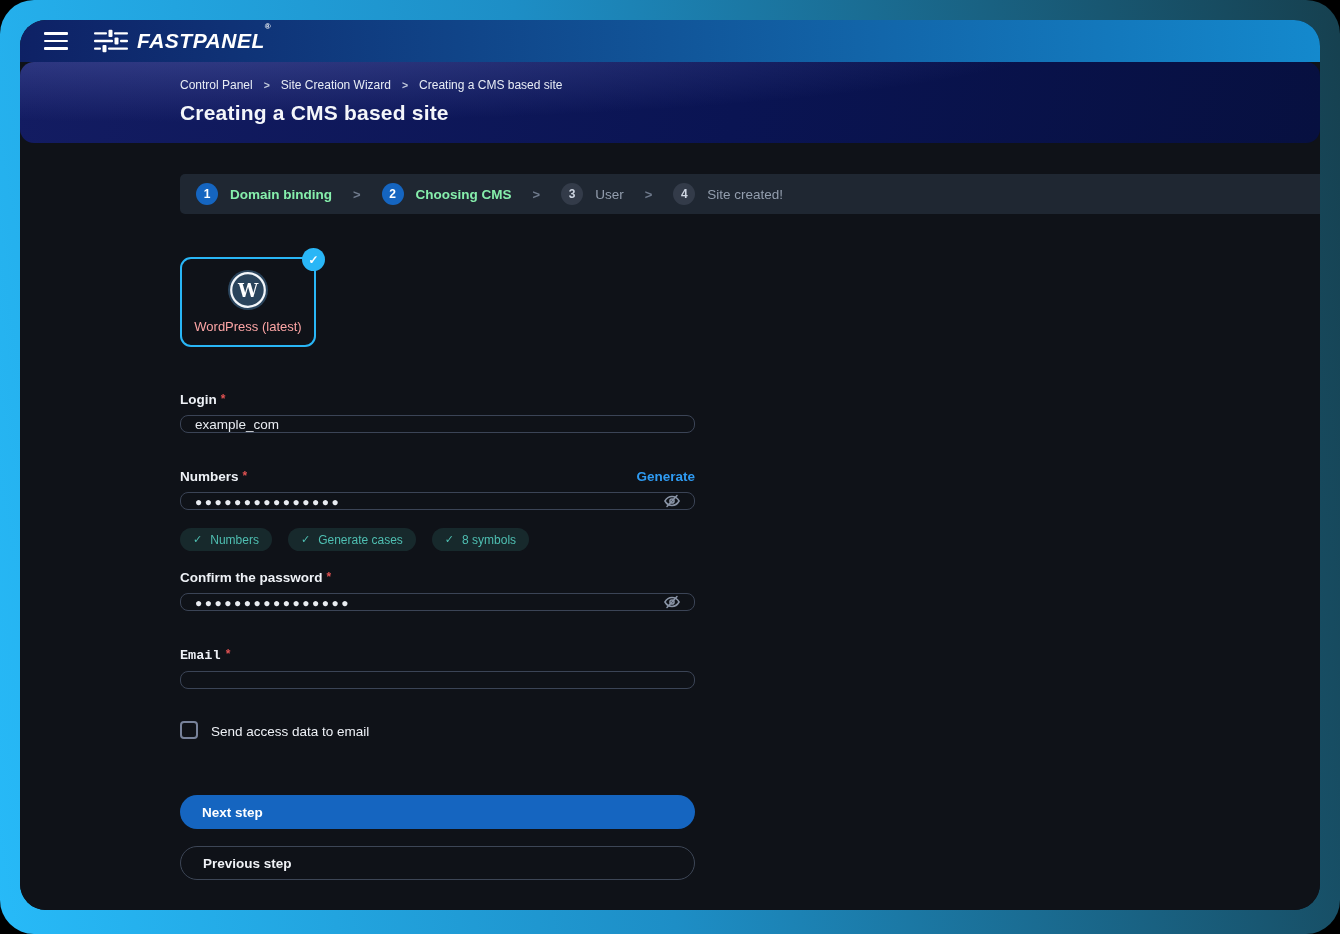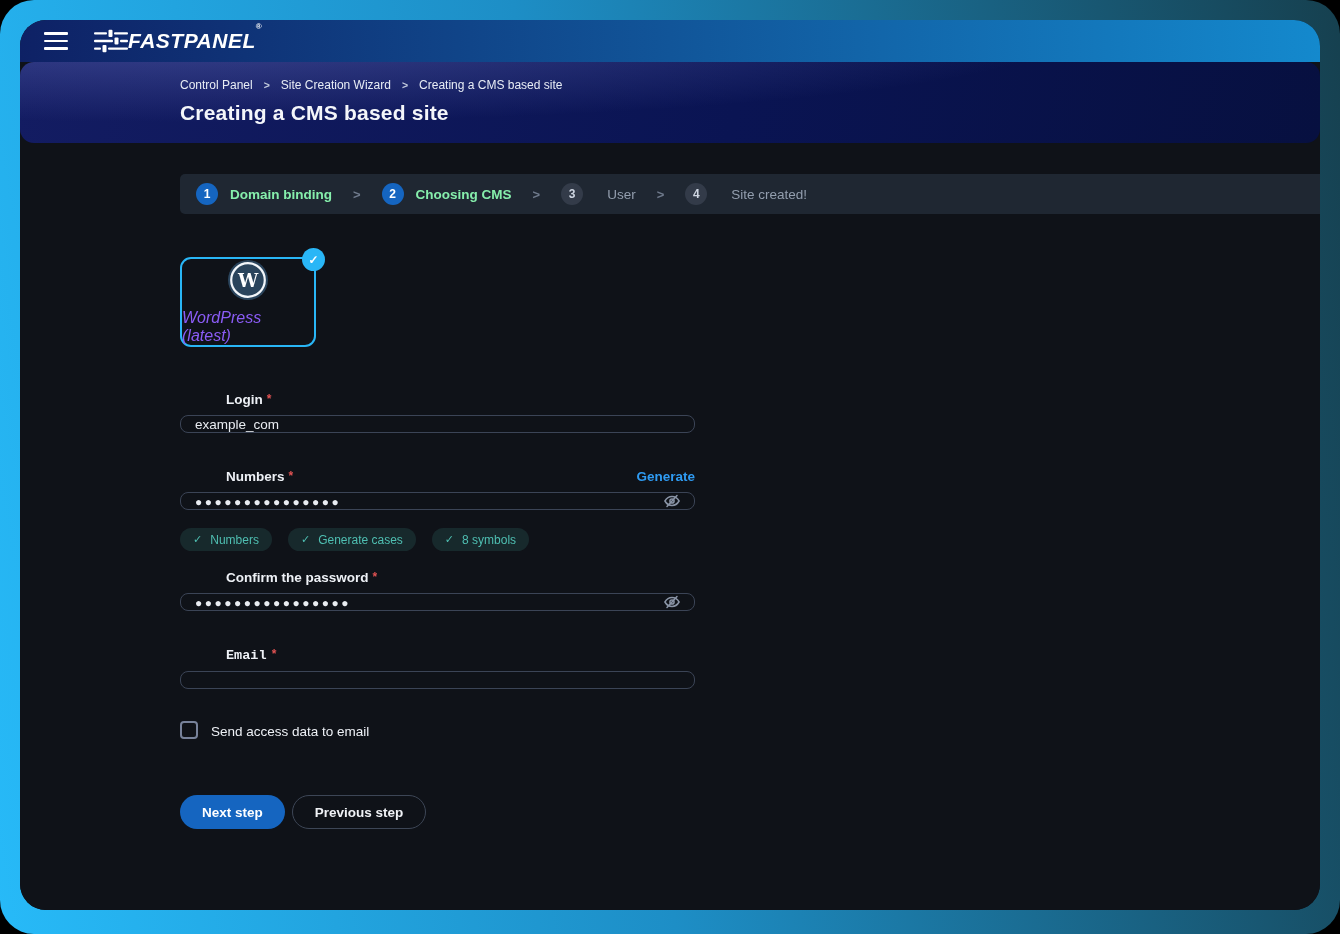--- a/index.html
+++ b/index.html
@@ -12,21 +12,21 @@
   .window { position:absolute; left:20px; top:20px; right:20px; bottom:24px;
     border-radius:26px; overflow:hidden; background:#0f1218;
     display:flex; flex-direction:column; }
 
   
   .topbar { height:42px; flex:0 0 42px; display:flex; align-items:center;
     padding:0 24px; gap:26px;
     background:linear-gradient(to right, #0e2165 0%, #1489cd 100%); }
   .hamburger { display:flex; flex-direction:column; gap:5px; cursor:pointer; }
   .hamburger span { display:block; width:24px; height:2.5px; background:#fff; border-radius:1px; }
-  .brand { display:flex; align-items:center; color:#fff; }
+  .brand { display:flex; align-items:center; gap:9px; color:#fff; }
   .brand-text { font-size:21px; font-weight:800; font-style:italic; letter-spacing:.5px; }
   .brand-reg { font-size:8px; vertical-align:top; position:relative; top:-7px; font-style:normal; }
 
   
   .hero { height:81px; flex:0 0 81px; padding:16px 0 0 160px; position:relative;
     background:
       radial-gradient(120% 190% at 14% -30%, rgba(118,130,215,.40), rgba(118,130,215,0) 55%),
       linear-gradient(100deg, #131c62 0%, #0a1453 55%, #071040 100%); border-radius: 14px; }
   .crumbs { display:flex; align-items:center; gap:11px; font-size:12px; color:#e8edf5; }
   .crumb { cursor:pointer; }
@@ -38,54 +38,54 @@
 
   .steps-bar { margin-left:160px; height:40px; background:#1f2732;
     border-radius:5px 0 0 5px; display:flex; align-items:center; padding:0 16px; }
   .step { display:flex; align-items:center; gap:12px; }
   .step-circle { width:22px; height:22px; border-radius:50%; display:flex;
     align-items:center; justify-content:center; font-size:12px; font-weight:700; }
   .step.active .step-circle { background:#1565c0; color:#fff; }
   .step.inactive .step-circle { background:#333b49; color:#cfd6e2; }
   .step-label { font-size:13.5px; }
   .step.active .step-label { color:#86efac; font-weight:600; }
-  .step.inactive .step-label { color:#939eae; font-weight:400;margin-left:12px; }
+  .step.inactive .step-label { color:#939eae; font-weight:400; }
   .step-sep { color:#6f7a8c; font-weight:700; font-size:13px; margin:0 21px; }
 
   .content { margin-left:160px; width:515px; }
 
   
   .cms-card { margin-top:43px; width:136px; height:90px; border:2px solid #29b6f6;
     border-radius:11px; position:relative; display:flex; flex-direction:column;
     align-items:center; justify-content:center; gap:9px; cursor:pointer; }
-  .cms-card-label { font-size:16px; color:#8b5cf6;font-style:italic; }
+  .cms-card-label { font-size:13px; color:#fca5a5; }
   .cms-badge { position:absolute; top:-11px; right:-11px; width:23px; height:23px;
     border-radius:50%; background:#29b6f6; color:#fff; display:flex;
     align-items:center; justify-content:center; font-size:12px; font-weight:700; }
 
   
-  .field-label-row { display:flex; align-items:center; justify-content:space-between;margin-left:46px; }
+  .field-label-row { display:flex; align-items:center; justify-content:space-between; }
   .field-label { font-size:13.5px; font-weight:700; color:#eef1f6; }
   .req { color:#e05252; font-size:12px; margin-left:4px; vertical-align:top; }
   .link { font-size:13.5px; font-weight:700; color:#2f9bf2; cursor:pointer; }
 
   .input { margin-top:8px; height:18px; border:1px solid #3b4456; border-radius:8px;
     display:flex; align-items:center; padding:0 14px; color:#e9ecf1; font-size:13.5px;
     background:transparent; position:relative; cursor:text; }
   .input .masked { font-size:12px; letter-spacing:2.5px; line-height:1; transform:translateY(1px); }
   .eye-btn { position:absolute; right:11px; top:50%; transform:translateY(-50%);
     width:22px; height:22px; display:flex; align-items:center; justify-content:center; cursor:pointer; }
 
   .m-login    { margin-top:45px; }
   .m-password { margin-top:36px; }
   .m-rules    { margin-top:18px; display:flex; gap:16px; }
   .m-confirm  { margin-top:19px; }
   .m-email    { margin-top:37px;font-family:Liberation Mono, monospace; }
   .m-check    { margin-top:32px; display:flex; align-items:flex-end; gap:13px; cursor:pointer; }
-  .m-actions  { margin-top:56px; display:flex; gap:7px; }
+  .m-actions  { margin-top:56px; display:flex; gap:17px;flex-direction:column; }
 
   .rule-pill { height:23px; border-radius:12px; background:rgba(77,182,172,.14);
     display:inline-flex; align-items:center; gap:8px; padding:0 13px;
     color:#4fbfb2; font-size:12px; }
   .rule-pill .tick { font-size:11px; }
 
   .checkbox { width:18px; height:18px; border:2px solid #77829a; border-radius:4px;
     background:transparent; flex:0 0 18px; }
   .checkbox-label { font-size:13.5px; color:#eef1f6; }
 

